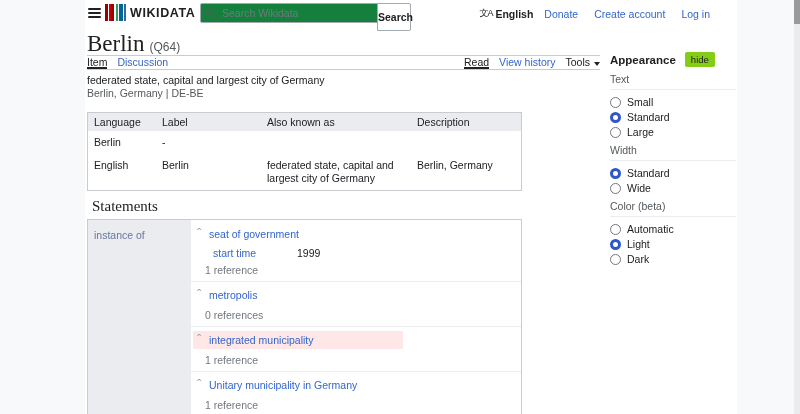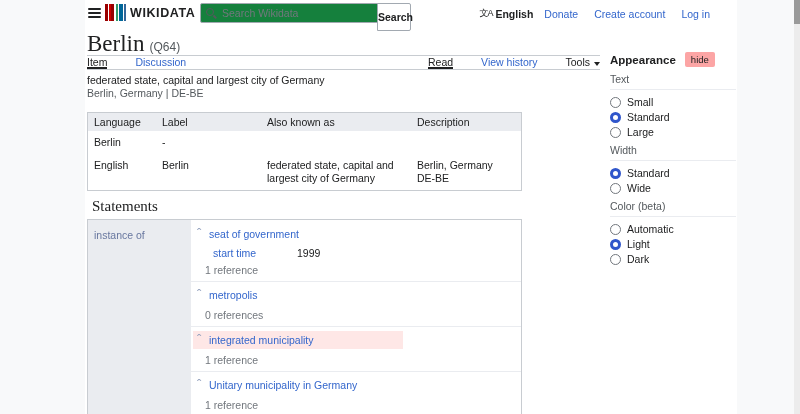--- a/index.html
+++ b/index.html
@@ -40,21 +40,21 @@
   .lang{display:flex;align-items:center;gap:3px;font-weight:700;color:#202122;cursor:pointer;}
   .lang-icon{font-size:9px;font-weight:400;letter-spacing:-1px;}
 
   
   .page-title{position:absolute;left:87px;top:32px;font-family:"Liberation Serif",serif;
               font-size:23px;line-height:23px;color:#202122;}
   .entity-id{font-family:"Liberation Sans",sans-serif;font-size:12px;color:#54595d;margin-left:5px;}
   .title-rule{position:absolute;left:87px;top:55px;width:513px;height:1px;background:#c8ccd1;}
   .tabbar{position:absolute;left:87px;top:57px;width:513px;height:12px;border-bottom:1px solid #c8ccd1;
           display:flex;font-size:10.5px;line-height:10px;}
-  .tabbar-left,.tabbar-right{display:flex;gap:28px;}
+  .tabbar-left,.tabbar-right{display:flex;gap:10px;}
   .tabbar-right{margin-left:auto;}
   .tab{color:#36c;padding-bottom:3px;cursor:pointer;}
   .tab.active{color:#202122;border-bottom:2px solid #202122;}
   .tab.dark{color:#202122;}
   .chev{display:inline-block;width:0;height:0;border-left:3px solid transparent;
         border-right:3px solid transparent;border-top:4px solid #202122;margin-left:4px;}
 
   .desc1{position:absolute;left:87px;top:74px;font-size:10.5px;}
   .desc2{position:absolute;left:87px;top:87px;font-size:10.5px;color:#54595d;}
 
@@ -81,21 +81,21 @@
   .vlink{font-size:10.5px;margin-left:4px;}
   .qual-row{margin:4px 0 0 22px;display:flex;font-size:10.5px;}
   .qprop{width:84px;flex:none;}
   .qval{color:#202122;}
   .refs{color:#72777d;font-size:10.5px;margin:5px 0 5px 14px;cursor:pointer;}
 
   
   .appearance{position:absolute;left:610px;top:52px;width:126px;}
   .ap-head{display:flex;align-items:center;gap:9px;}
   .ap-title{font-size:11.5px;font-weight:700;}
-  .ap-hide{background:#fca5a5;border:none;border-radius:2px;padding:2px 6px;font-size:9.5px;
+  .ap-hide{background:#84cc16;border:none;border-radius:2px;padding:2px 6px;font-size:9.5px;
            color:#202122;font-family:inherit;cursor:pointer;}
   .asec{margin-top:6px;}
   .asec-label{font-size:10.5px;color:#54595d;padding-bottom:4px;border-bottom:1px solid #eaecf0;margin-bottom:6px;}
   .aopt{display:flex;align-items:flex-end;gap:6px;margin-bottom:3px;cursor:pointer;}
   .radio{width:11px;height:11px;border-radius:50%;border:1px solid #72777d;box-sizing:border-box;
          background:#fff;flex:none;}
   .radio.sel{border:3.5px solid #3056cb;}
   .aopt-label{font-size:10.5px;color:#202122;}
 </style>
 </head>
@@ -174,21 +174,20 @@
           <div class="td">Berlin</div>
           <div class="td">-</div>
           <div class="td"></div>
         </div>
         <div class="trow">
           <div class="td">English</div>
           <div class="td">Berlin</div>
           <div class="td">federated state, capital and largest city of Germany</div>
           <div class="td">
             <div>Berlin, Germany</div>
-            <div>DE-BE</div>
           </div>
         </div>
       </div>
   </div>
 
   <div class="statements-h">Statements</div>
   <div class="stbox">
     <div class="prop-col">
       <a class="prop-link">instance of</a>
     </div>

